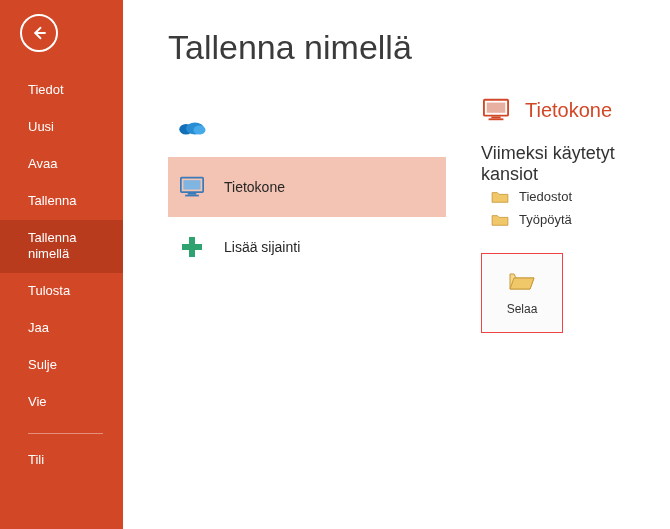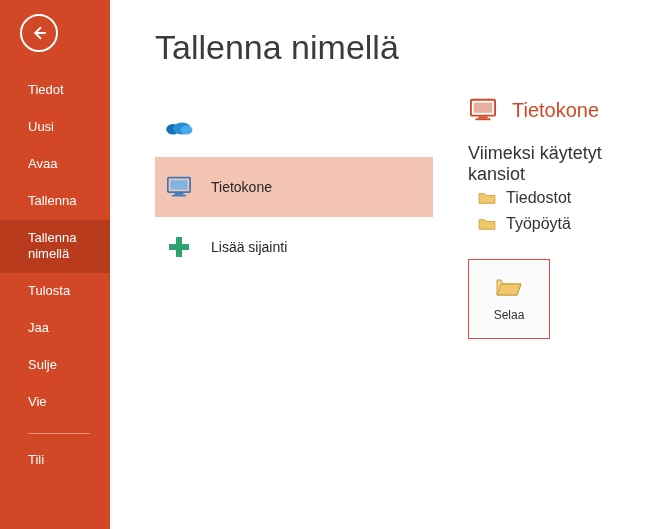--- a/index.html
+++ b/index.html
@@ -1,36 +1,36 @@
 <!DOCTYPE html>
 <html><head>
 <meta charset="utf-8">
 <style>
   * { box-sizing: border-box; margin: 0; padding: 0; font-family: "Segoe UI", Arial, sans-serif; }
   body { width: 670px; height: 529px; display: flex; background: #fff; overflow: hidden; }
-  .sidebar { width: 110px; background: #d24726; display: flex; flex-direction: column; padding-top: 14px; }
+  .sidebar { width: 123px; background: #d24726; display: flex; flex-direction: column; padding-top: 14px; }
   .back-circle { width: 38px; height: 38px; border: 2px solid #fff; border-radius: 50%; margin-left: 20px; margin-bottom: 20px; display: flex; align-items: center; justify-content: center; cursor: pointer; }
   .back-circle svg { width: 18px; height: 18px; }
   .sidebar-item { color: #fff; font-size: 13px; padding: 10px 14px 10px 28px; cursor: pointer; line-height: 1.3; }
   .sidebar-item.active { background: #b83b1d; }
   .sidebar-divider { border: none; border-top: 1px solid rgba(255,255,255,0.4); margin: 12px 20px 8px 28px; }
   .main { flex: 1; padding: 28px 20px 20px 45px; display: flex; flex-direction: column; }
   .page-title { font-size: 34px; font-weight: 300; color: #3b3b3b; margin-bottom: 30px; }
   .columns { display: flex; gap: 35px; }
   .locations { width: 278px; }
   .loc-item { display: flex; align-items: center; height: 60px; padding-left: 8px; cursor: pointer; }
   .loc-item.selected { background: #f3c4b3; }
   .loc-icon { width: 32px; height: 32px; display: flex; align-items: center; justify-content: center; margin-right: 16px; }
   .loc-label { font-size: 14px; color: #262626; }
   .right-col { flex: 1; padding-top: 0; }
   .rc-head { display: flex; align-items: center; gap: 14px; margin-bottom: 20px; }
   .rc-title { color: #d24726; font-size: 20px; font-weight: 400; }
   .rc-sub { font-size: 18px; color: #333; margin-bottom: 0; }
   .folder-row { display: flex; align-items: center; gap: 10px; padding: 4px 0 4px 10px; cursor: pointer; }
-  .folder-row span { font-size: 16px; color: #333; }
+  .folder-row span { font-size: 13px; color: #333; }
   .browse-btn { width: 82px; height: 80px; border: 1px solid #ef4444; background: #fbfbfb; margin-top: 22px; display: flex; flex-direction: column; align-items: center; justify-content: center; gap: 10px; cursor: pointer; }
   .browse-btn span { font-size: 12px; color: #333; }
 </style>
 </head>
 <body>
 
 <div class="sidebar">
   <div class="back-circle">
     <svg viewBox="0 0 24 24">
       <path d="M14 5 L7 12 L14 19" stroke="#fff" stroke-width="2.4" fill="none" stroke-linecap="round" stroke-linejoin="round"></path>

